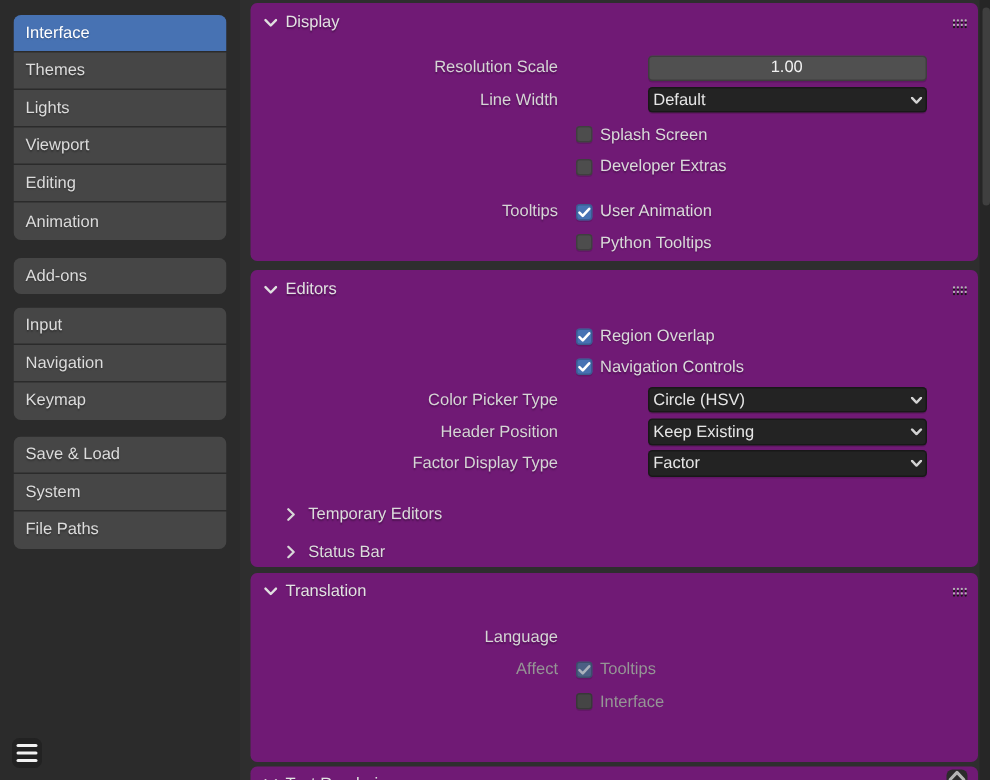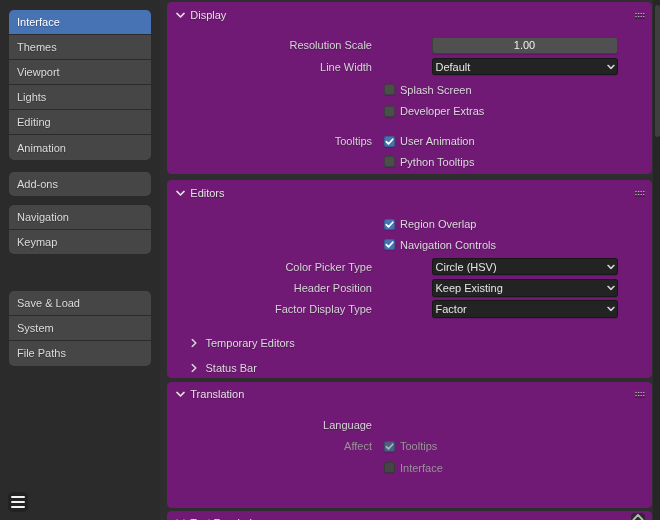--- a/index.html
+++ b/index.html
@@ -66,38 +66,41 @@
 
 <div id="sidebar">
   <div class="nav-group" style="top:9.5px">
     <div class="nav-item active">
         <span>Interface</span>
       </div>
     <div class="nav-item">
         <span>Themes</span>
       </div>
     <div class="nav-item">
+        <span>Lights</span>
+      </div>
+    <div class="nav-item">
         <span>Viewport</span>
       </div>
     <div class="nav-item">
-        <span>Lights</span>
-      </div>
-    <div class="nav-item">
         <span>Editing</span>
       </div>
     <div class="nav-item">
         <span>Animation</span>
       </div>
   </div>
   <div class="nav-group" style="top:172px">
     <div class="nav-item">
         <span>Add-ons</span>
       </div>
   </div>
   <div class="nav-group" style="top:205px">
+    <div class="nav-item">
+        <span>Input</span>
+      </div>
     <div class="nav-item">
         <span>Navigation</span>
       </div>
     <div class="nav-item">
         <span>Keymap</span>
       </div>
   </div>
   <div class="nav-group" style="top:291px">
     <div class="nav-item">
         <span>Save &amp; Load</span>

